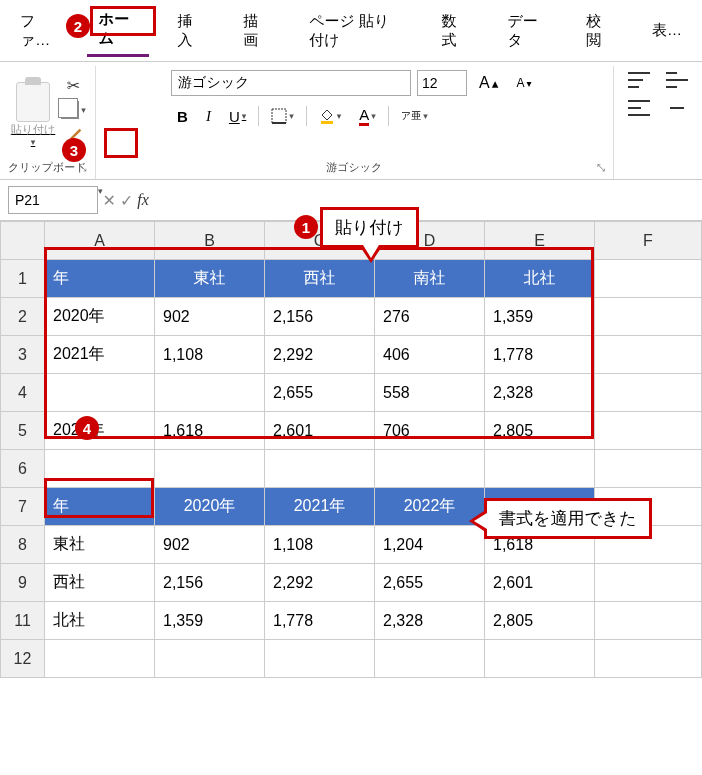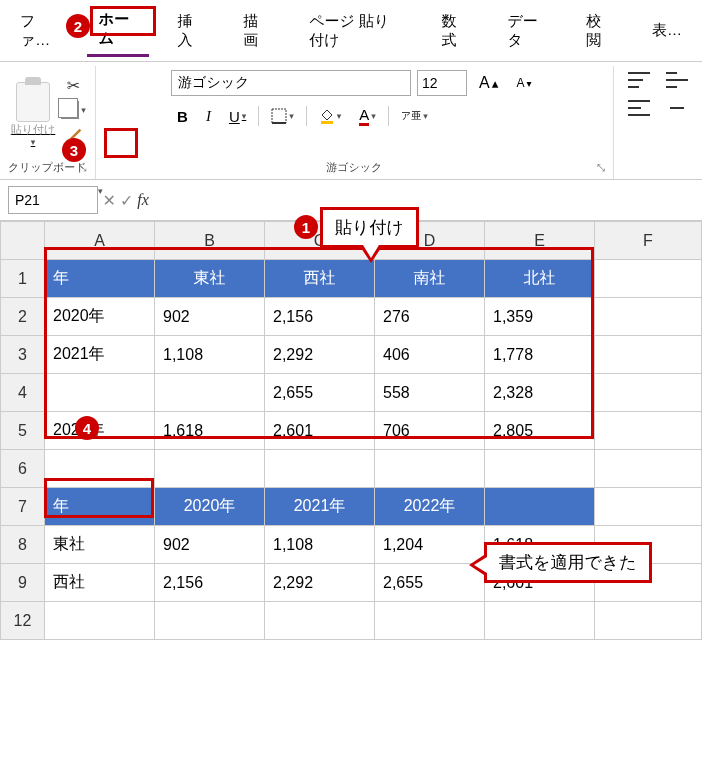--- a/index.html
+++ b/index.html
@@ -324,20 +324,29 @@
   <tr>
     <th class="rh">9</th>
     <td class="txt">西社</td>
     <td class="num">2,156</td>
     <td class="num">2,292</td>
     <td class="num">2,655</td>
     <td class="num">2,601</td>
     <td></td>
   </tr>
   <tr>
+    <th class="rh">11</th>
+    <td class="txt">北社</td>
+    <td class="num">1,359</td>
+    <td class="num">1,778</td>
+    <td class="num">2,328</td>
+    <td class="num">2,805</td>
+    <td></td>
+  </tr>
+  <tr>
     <th class="rh">12</th>
     <td></td>
             <td></td>
             <td></td>
             <td></td>
             <td></td>
             <td></td>
   </tr>
 </tbody>
       </table>
@@ -353,18 +362,18 @@
 <div class="num-badge" style="left:75px; top:416px;">4</div>
 
 <div class="red-box" style="left:90px; top:6px; width:66px; height:30px;"></div>
 
 <div class="red-box" style="left:104px; top:128px; width:34px; height:30px;"></div>
 
 <div class="callout" style="left:320px; top:207px;">
   <span>貼り付け</span>
   <div class="tail down"></div>
 </div>
-<div class="callout" style="left:484px; top:498px;margin-top:44px;">
+<div class="callout" style="left:484px; top:498px;">
   <span>書式を適用できた</span>
   <div class="tail left"></div>
 </div>
 
 </div>
 
 </body></html>

